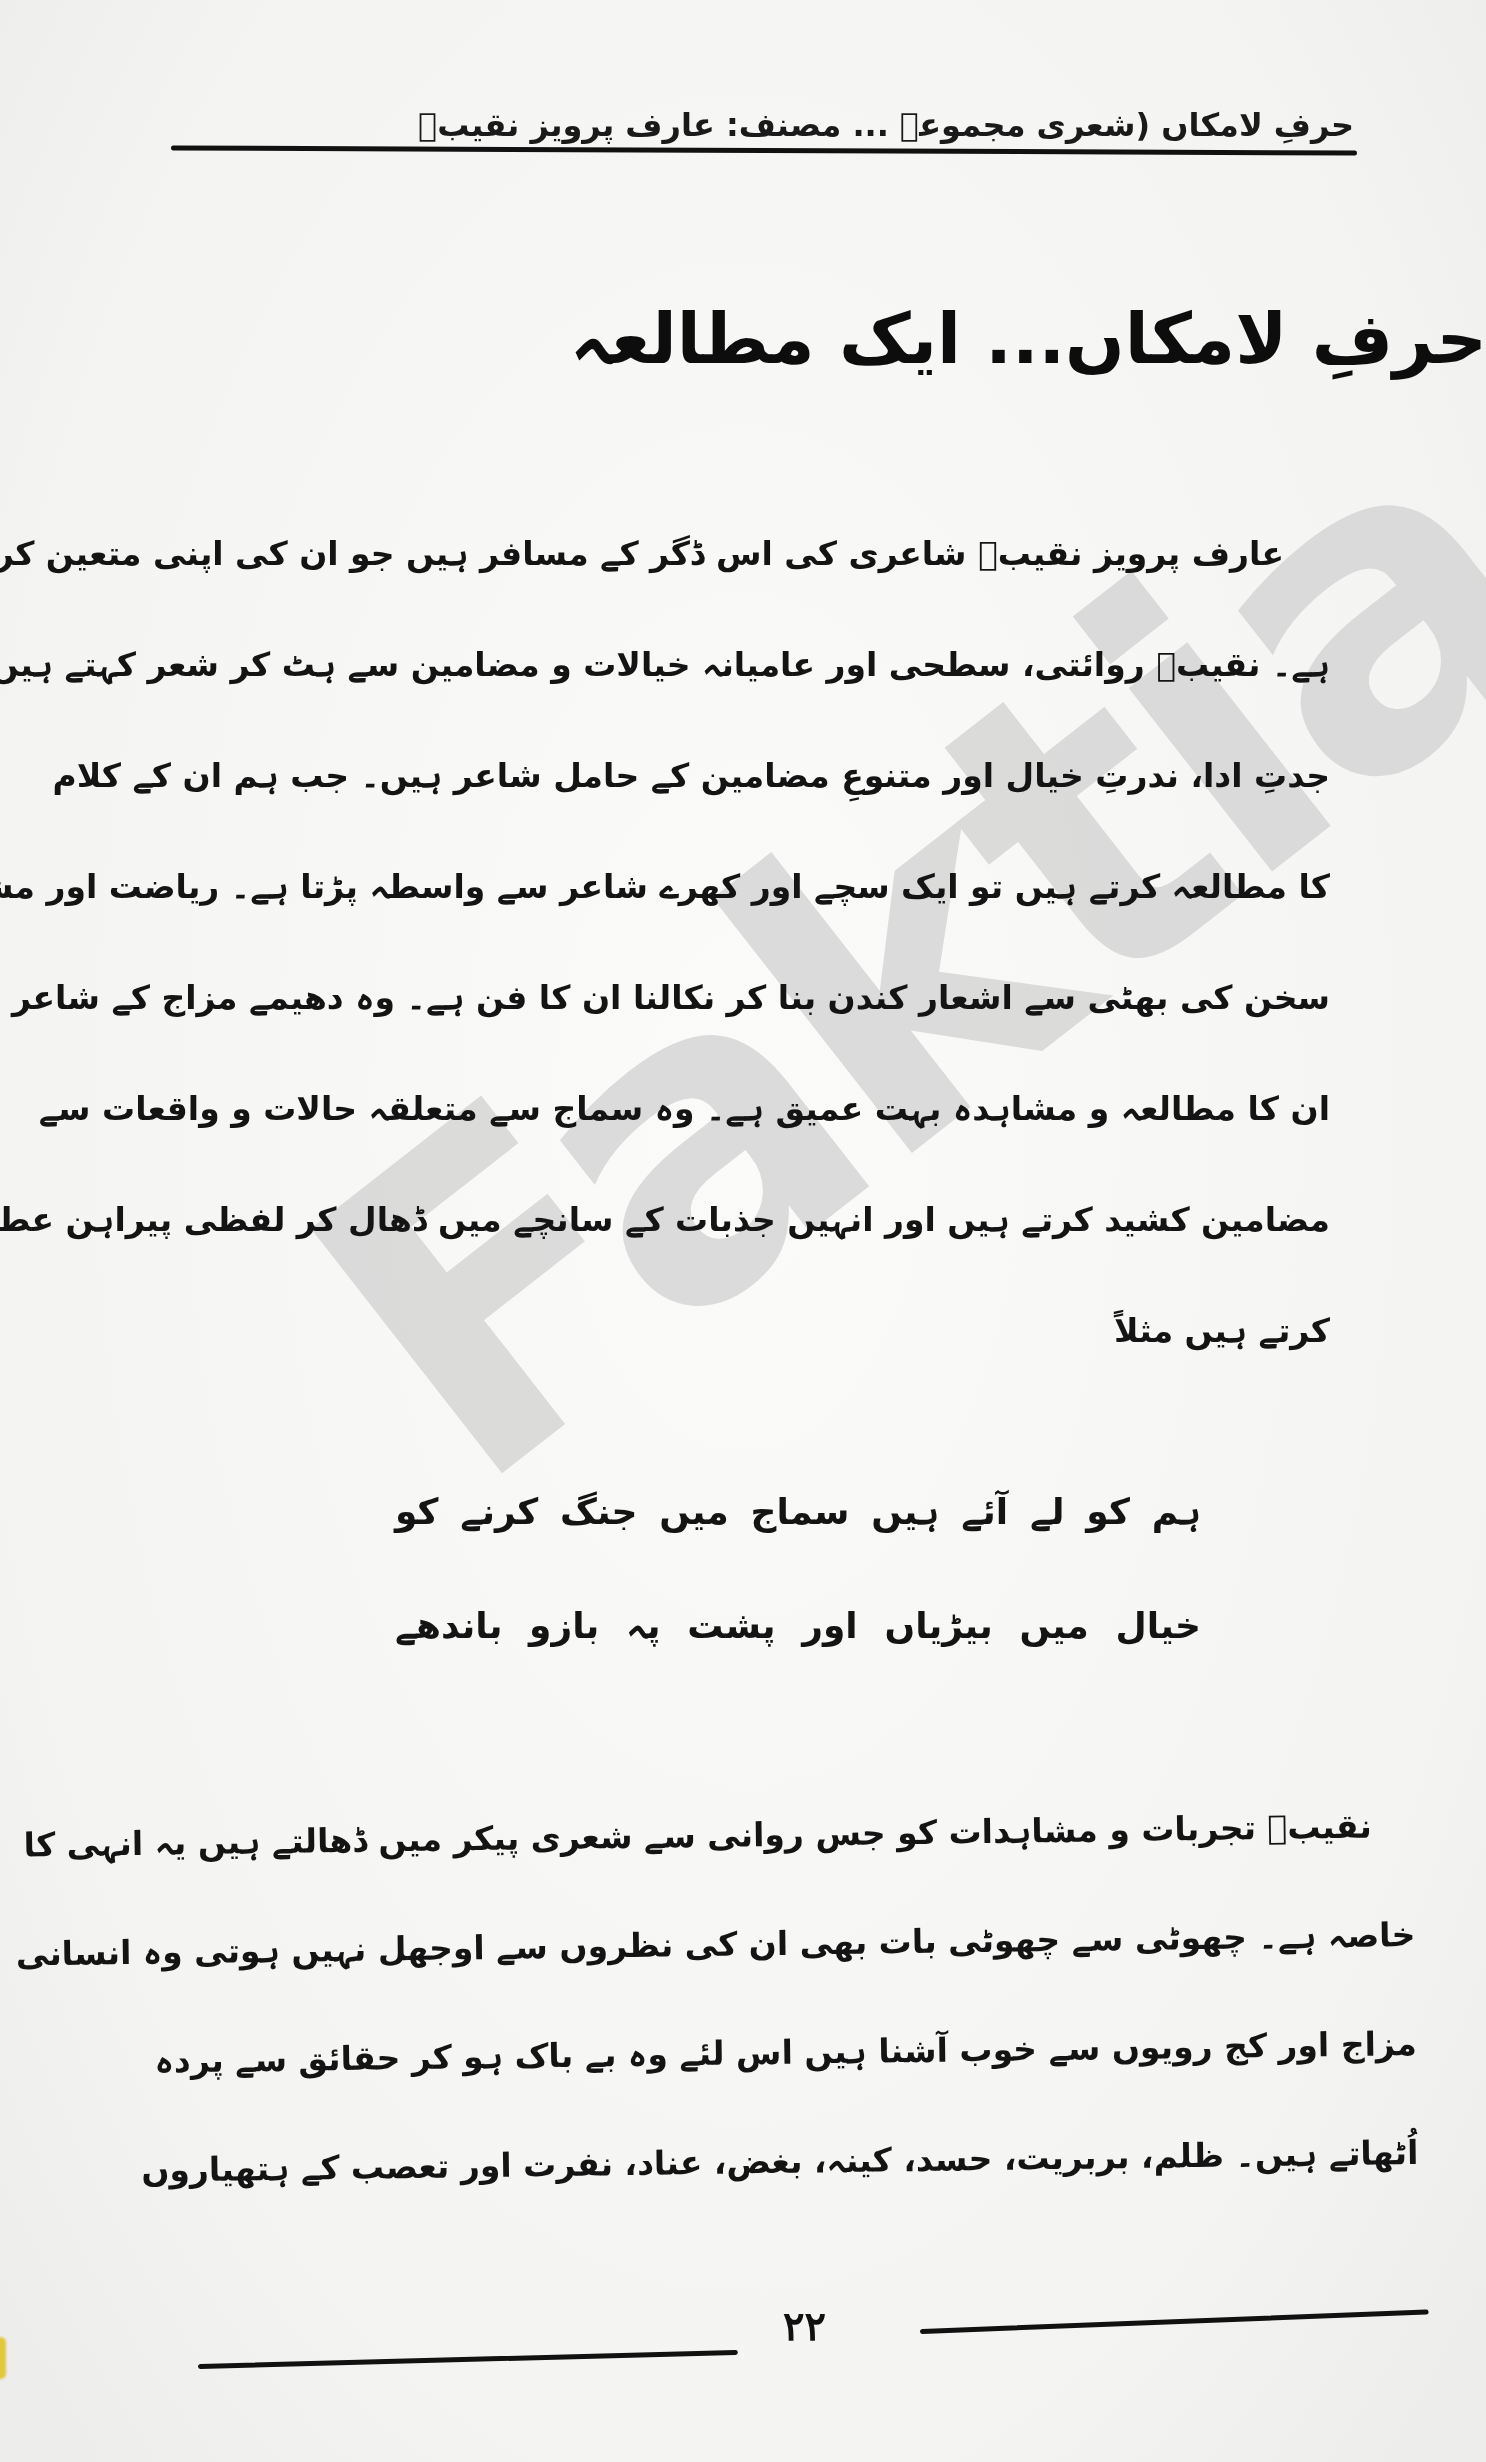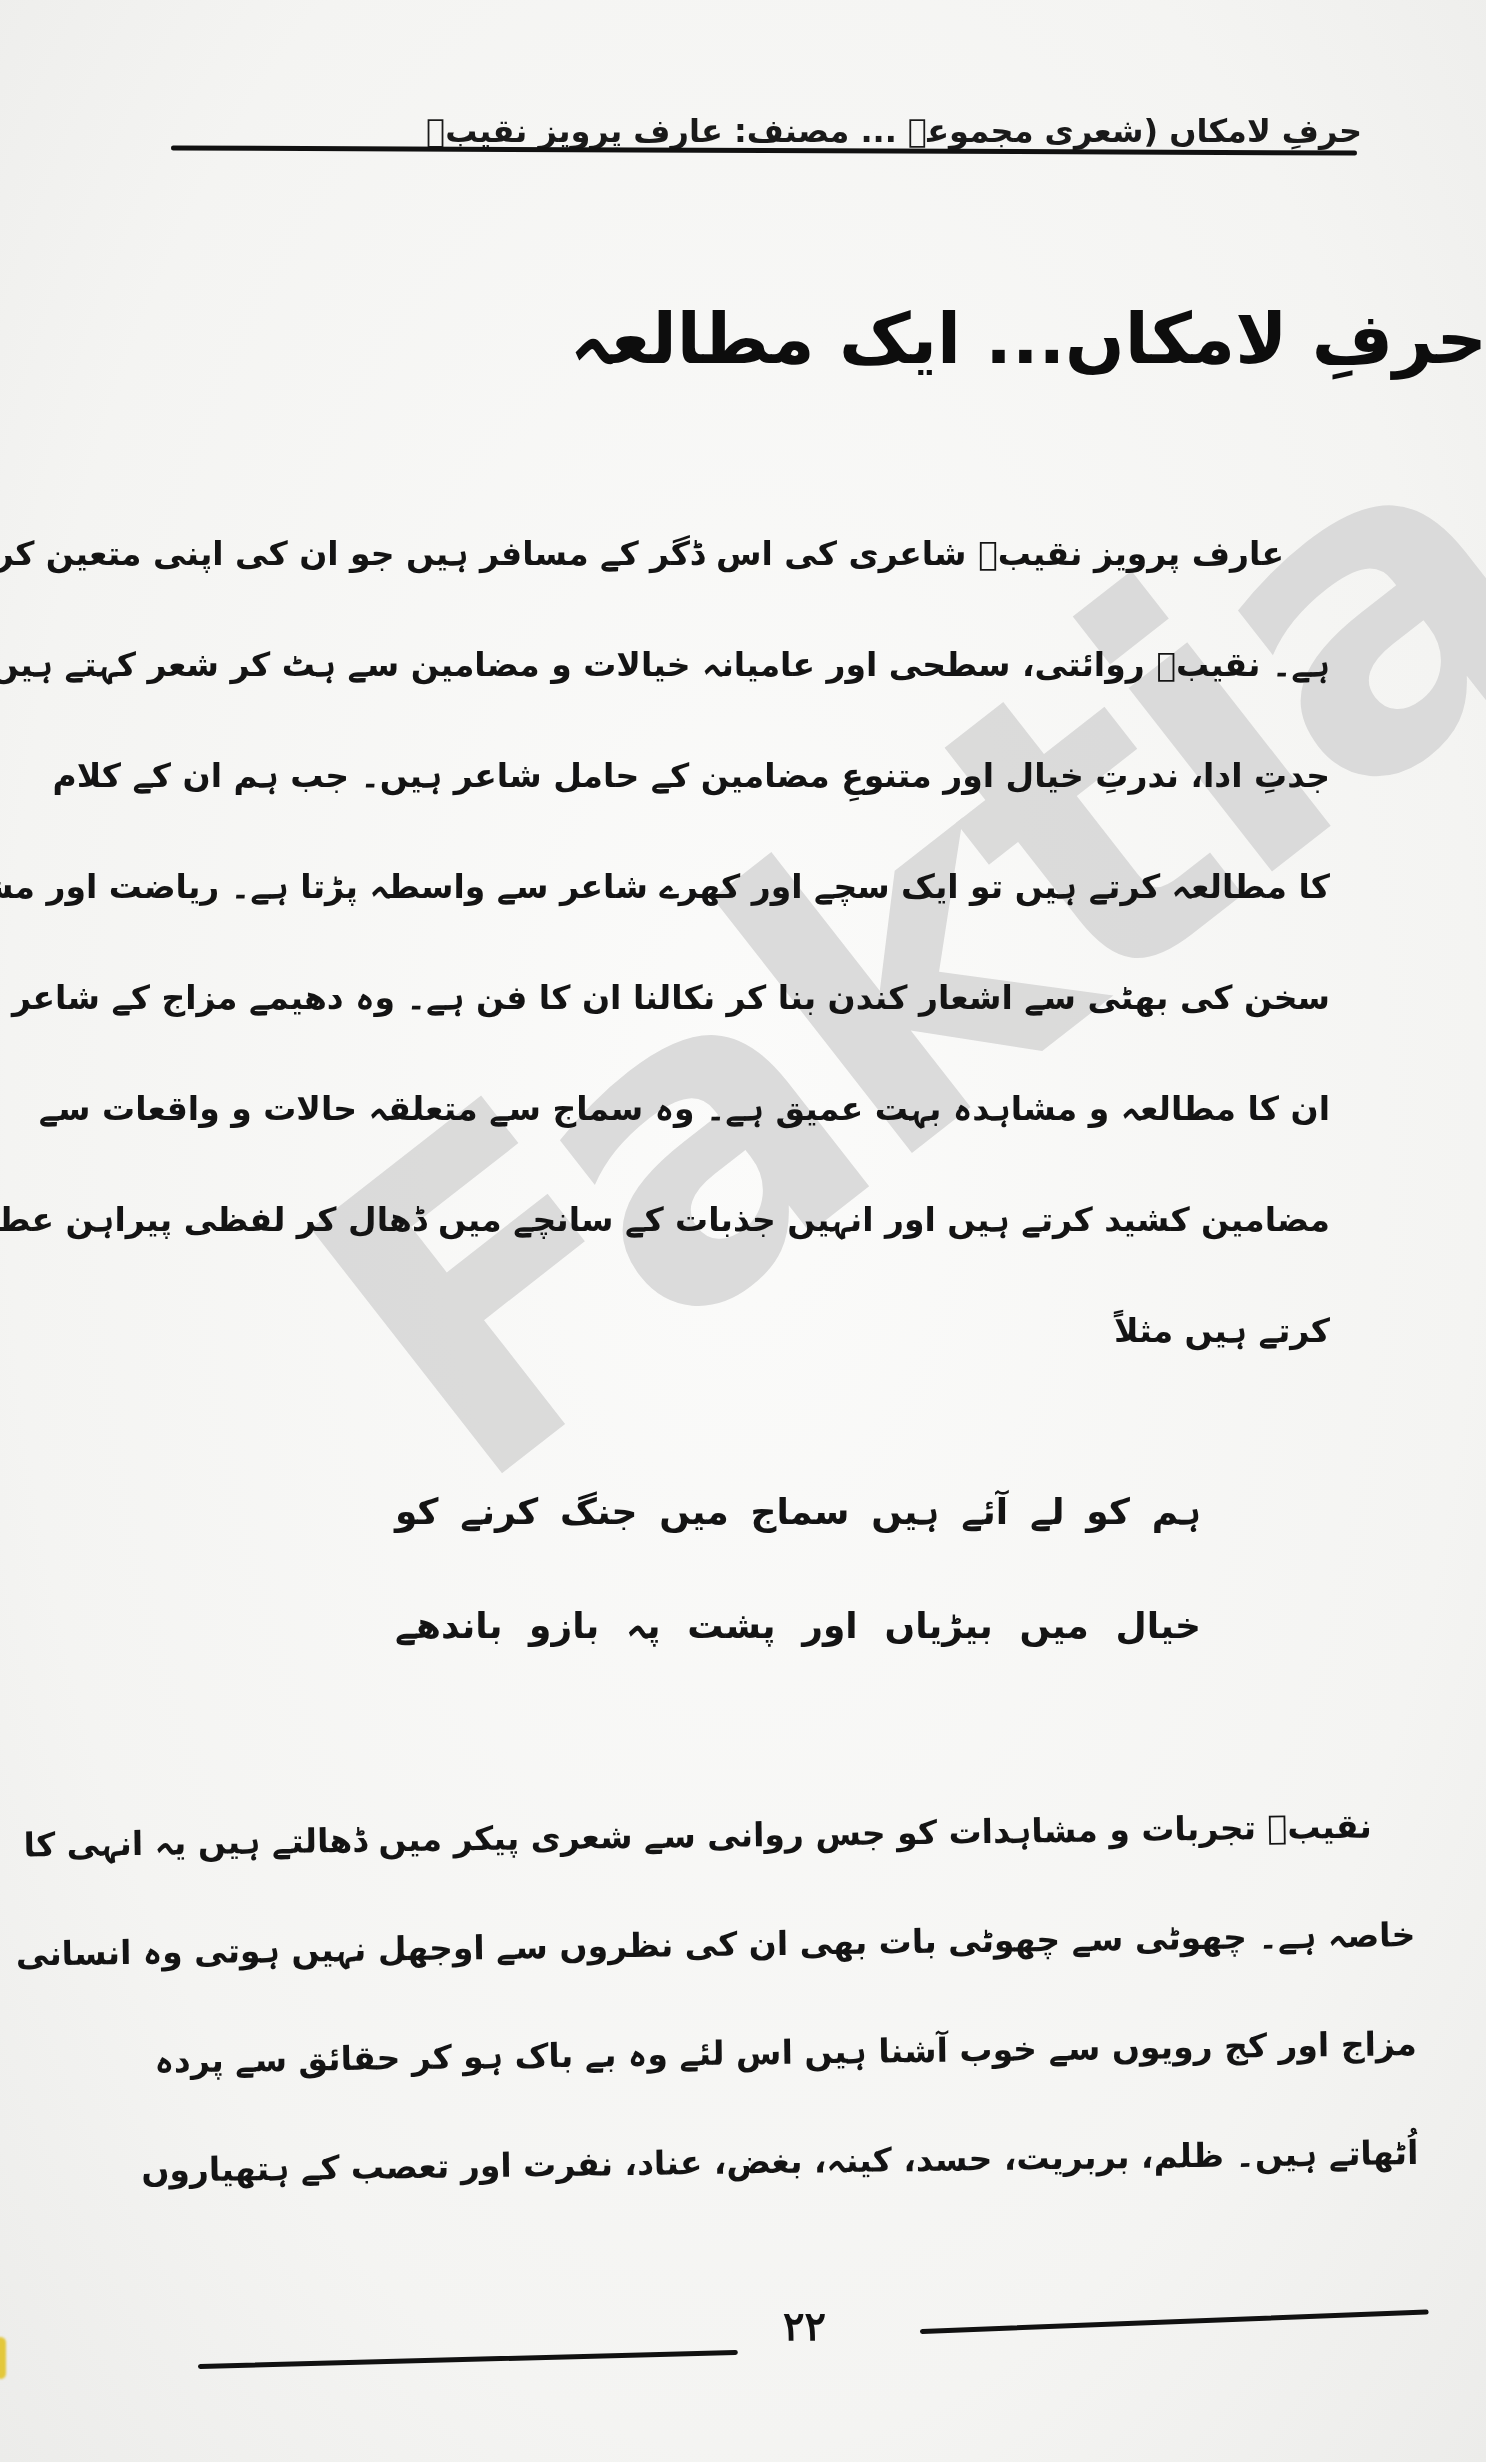--- a/index.html
+++ b/index.html
@@ -31,29 +31,28 @@
       letter-spacing: -15px;
       color: #d6d6d6;
       opacity: 0.85;
       transform: rotate(-38deg);
       transform-origin: left top;
       white-space: nowrap;
       user-select: none;
     }
     .running-header {
       position: absolute;
-      right: 125px;
+      right: 133px;
       top: 106px;
       direction: rtl;
       font-family: "DejaVu Sans", sans-serif;
       font-size: 32px;
       font-weight: bold;
       color: #1a1a1a;
       white-space: nowrap;
-      margin-top: 6px;
     }
     .header-rule {
       position: absolute;
       left: 171px;
       top: 148px;
       width: 1186px;
       height: 4.6px;
       background: #111;
       transform: rotate(0.25deg);
       border-radius: 2.3px;

